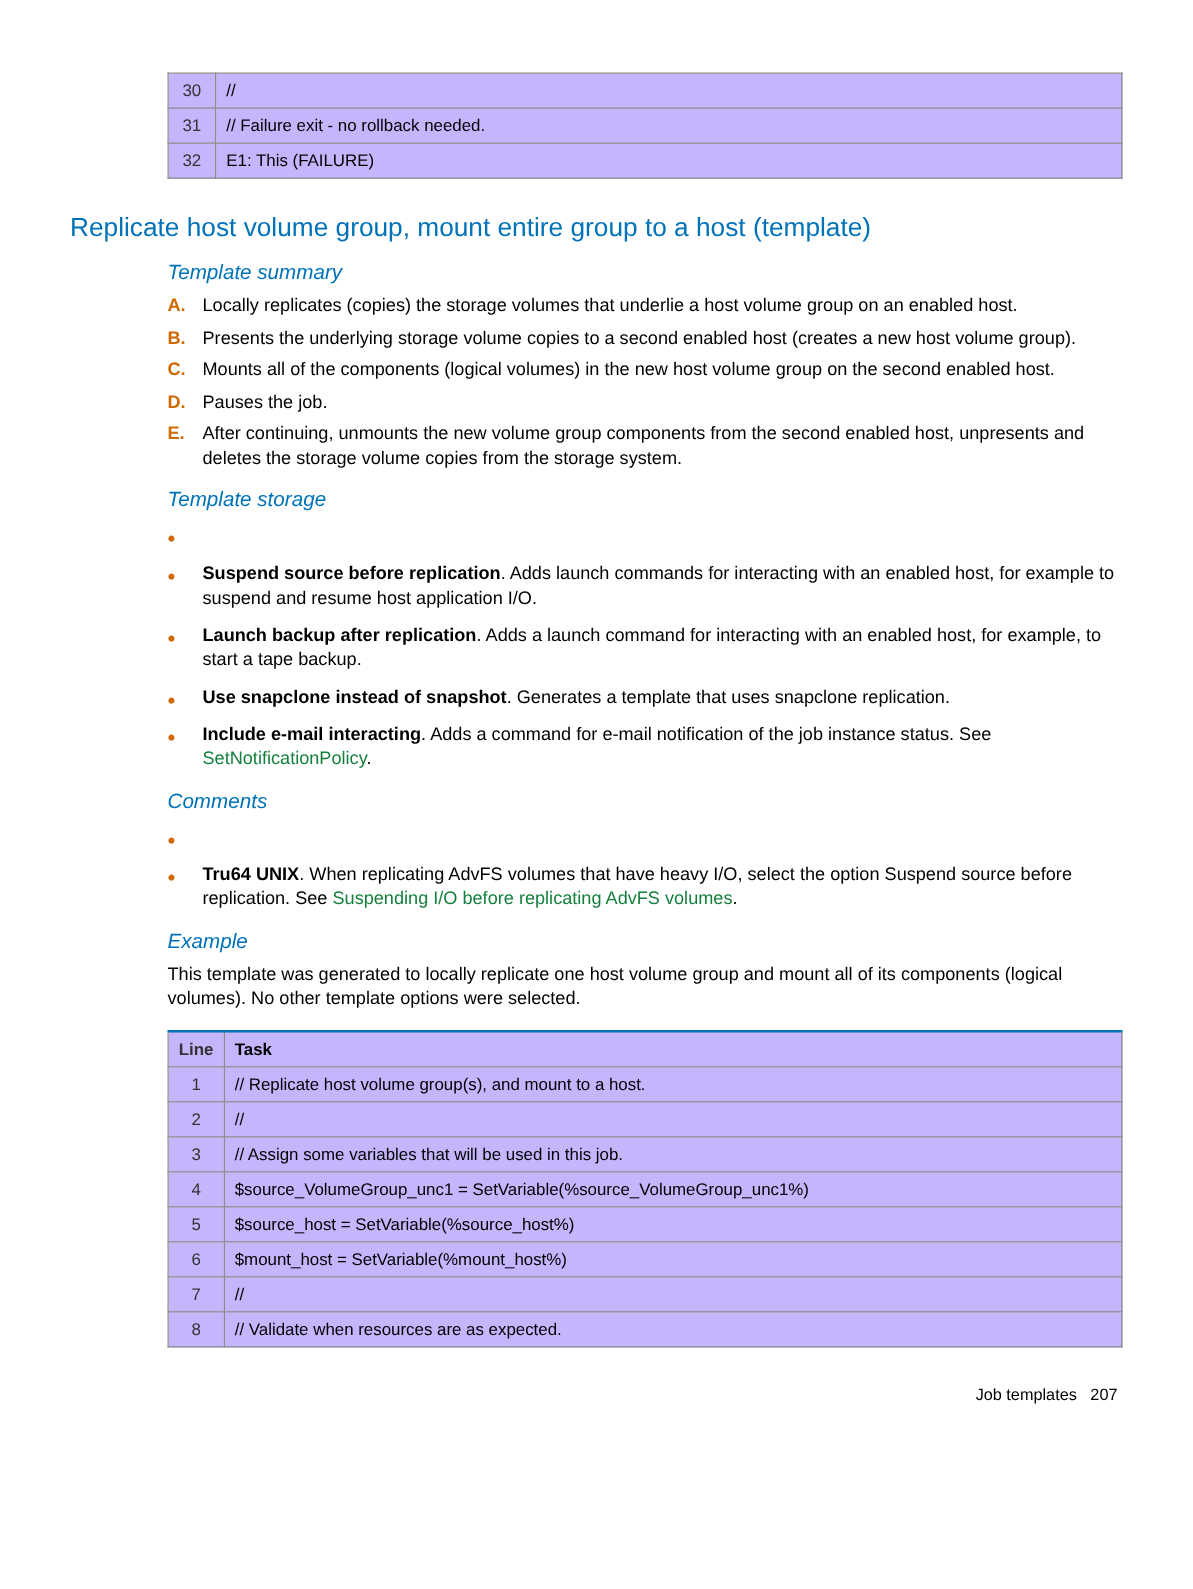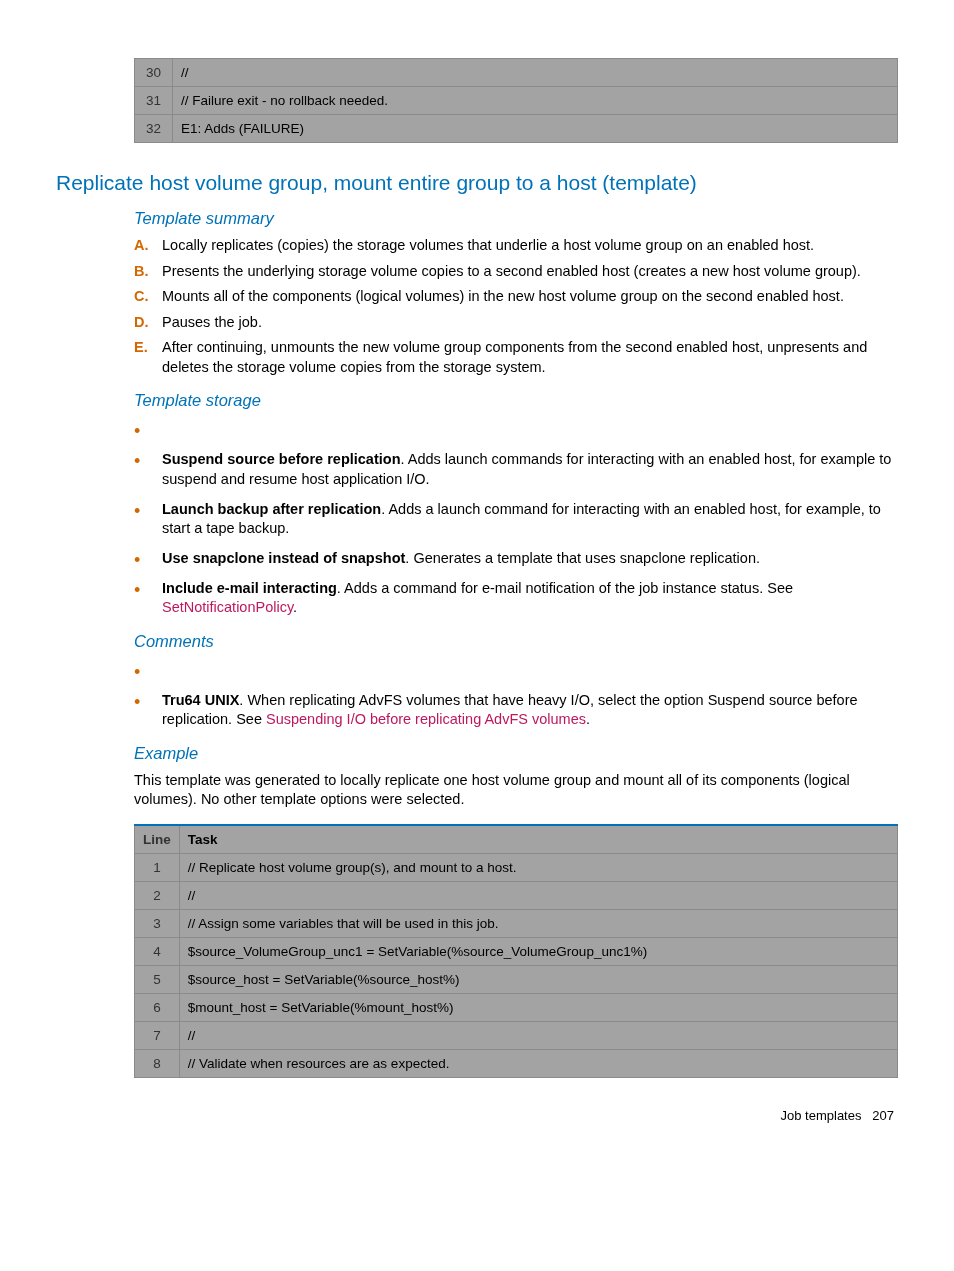--- a/index.html
+++ b/index.html
@@ -22,21 +22,21 @@
     width: calc(100% - 78px);
   }
   table.code-table.with-top-border {
     border-top: 2px solid #0072b8;
   }
   table.code-table th, table.code-table td {
     border: 1px solid #8a8a8a;
     padding: 6px 8px;
     text-align: left;
     vertical-align: top;
-    background: #a3a3a3;
+    background: #c4b5fd;
     font-size: 13.5px;
   }
   table.code-table .line-col {
     width: 38px;
     text-align: center;
     color: #333;
   }
   h2.section-title {
     font-family: Arial, Helvetica, sans-serif;
     font-weight: 400;
@@ -79,21 +79,21 @@
   }
   ul.bullet-list .bullet {
     color: #d16900;
     font-size: 18px;
     width: 28px;
     flex-shrink: 0;
     line-height: 1;
     padding-top: 2px;
   }
   .bold { font-weight: bold; }
-  .link { color: #be185d; text-align: center; }
+  .link { color: #15803d; text-align: center; }
   p.body-text {
     margin: 8px 0 14px 78px;
     line-height: 1.35;
   }
   .footer {
     text-align: right;
     font-size: 13px;
     margin-top: 30px;
     padding-right: 4px;
   }
@@ -108,21 +108,21 @@
         <tr>
           <td class="line-col">30</td>
           <td>//</td>
         </tr>
         <tr>
           <td class="line-col">31</td>
           <td>// Failure exit - no rollback needed.</td>
         </tr>
         <tr>
           <td class="line-col">32</td>
-          <td>E1: Adds (FAILURE)</td>
+          <td>E1: This (FAILURE)</td>
         </tr>
       </tbody>
   </table>
 
   <h2 class="section-title">Replicate host volume group, mount entire group to a host (template)</h2>
 
   <h3 class="sub-title">Template summary</h3>
   <ol class="letter-list" id="summary-list">
       <li>
         <span class="marker">A.</span>

